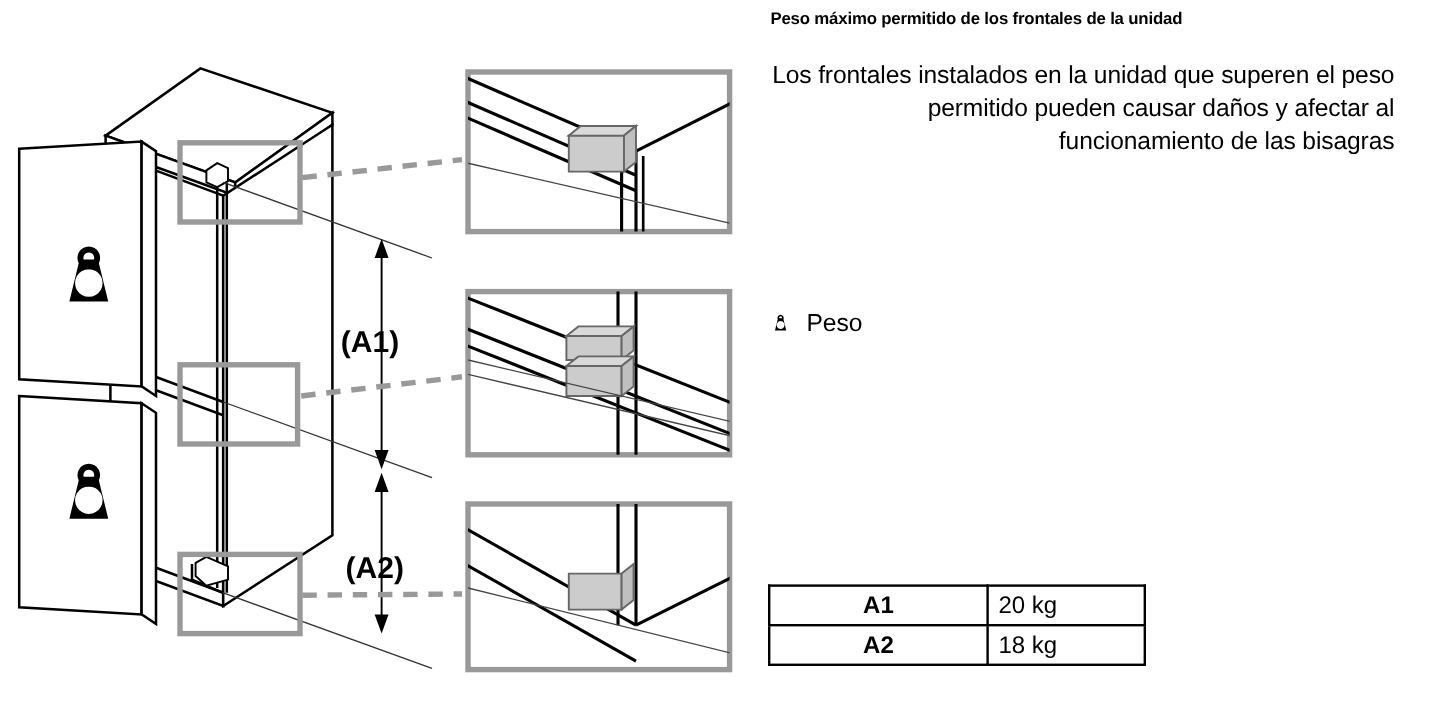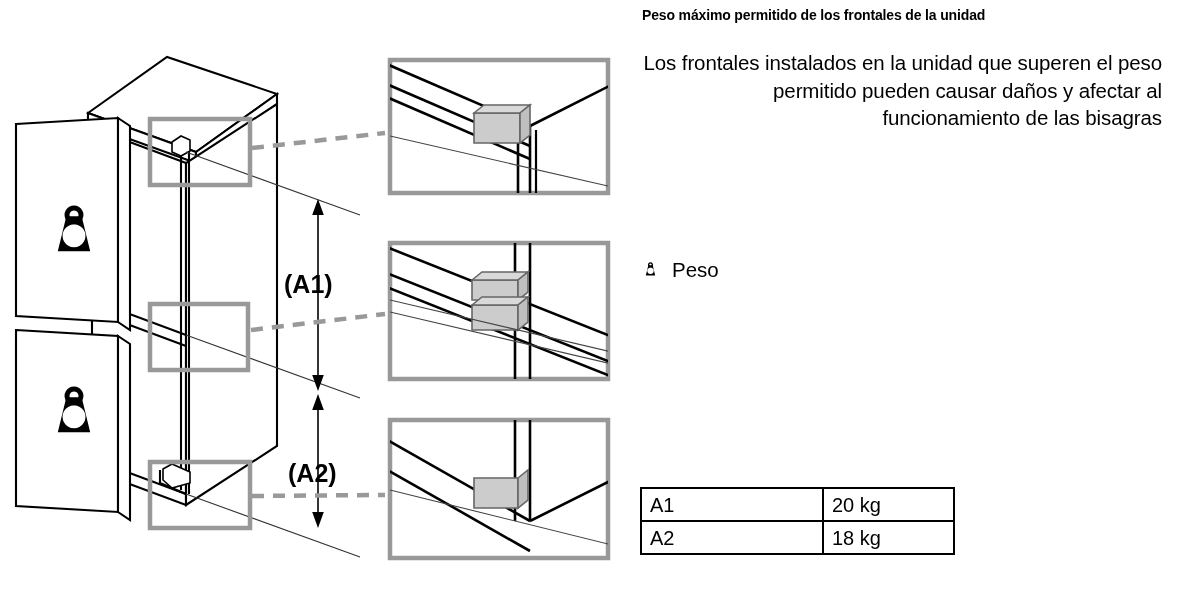--- a/index.html
+++ b/index.html
@@ -79,22 +79,22 @@
   }
   .spec-table td {
     border: 2px solid #000000;
     height: 31px;
     padding: 0 8px;
     font-size: 20px;
     line-height: 1;
   }
   .spec-table td.k {
     width: 164px;
-    text-align: left;
-    font-weight: normal;
+    text-align: center;
+    font-weight: bold;
   }
   .spec-table td.v {
     width: 113px;
     text-align: left;
     font-weight: normal;
     border-radius: 14px;
   }
 </style>
 </head>
 <body>

